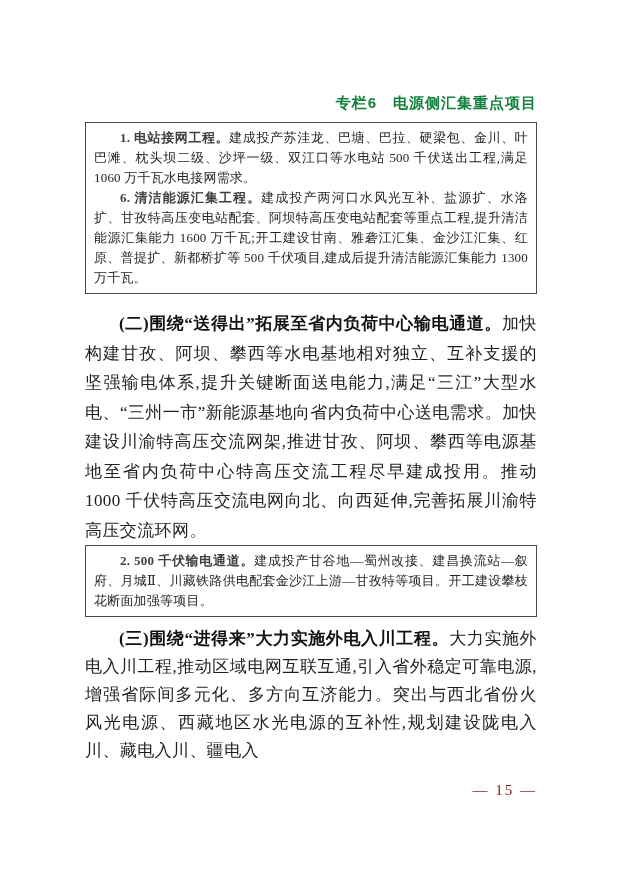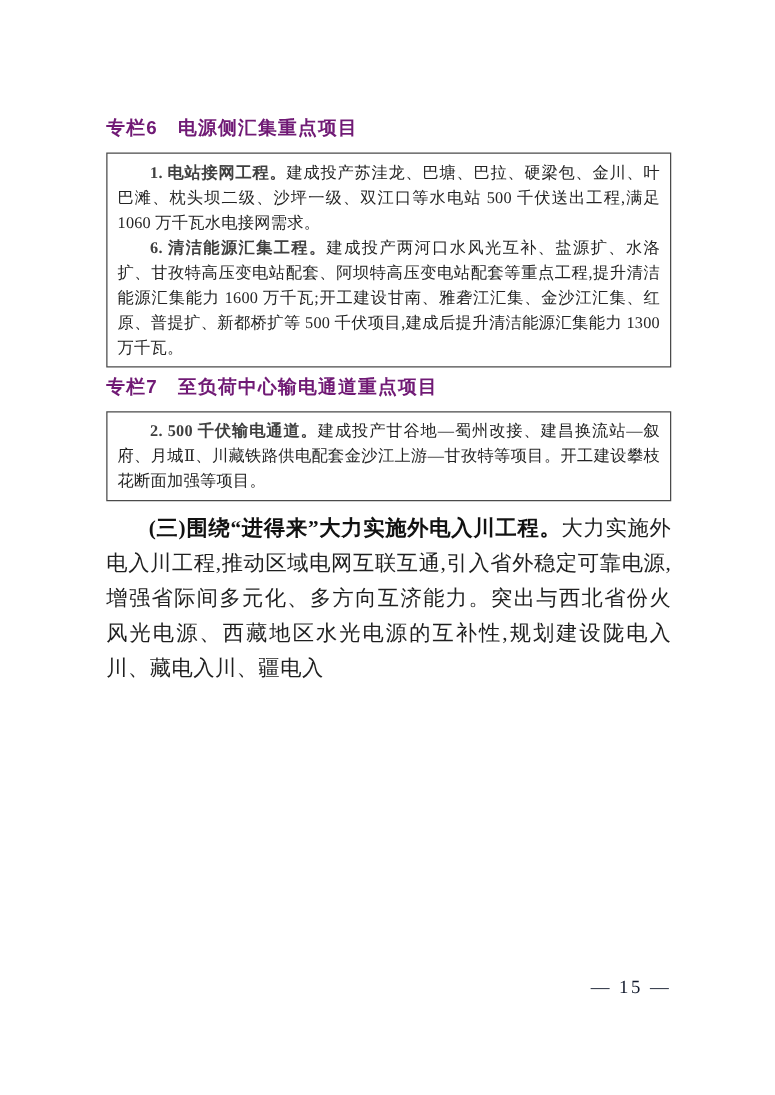--- a/index.html
+++ b/index.html
@@ -6,21 +6,21 @@
   .page{
     width:620px;height:876px;background:#ffffff;position:relative;
     margin:0 auto;overflow:hidden;
     font-family:"Liberation Serif","DejaVu Serif",serif;
     color:#1d1d1d;
   }
   .content{position:absolute;left:85px;top:0;width:452px;}
   .panel-title{
     font-family:"Liberation Sans","DejaVu Sans",sans-serif;
     font-weight:700;font-size:15px;line-height:16px;
-    text-align:left;color:#701a75;letter-spacing:1px;
+    text-align:right;color:#15803d;letter-spacing:1px;
   }
   .panel-title.first{margin:95px 0 11px 0;}
   .panel-title.second{margin:8px 0 11px 0;}
   .panel-box{
     border:1px solid #4a4a4a;
     padding:5px 8px 5px 8px;
     background:#ffffff;
   }
   .box-para{
     margin:0;font-size:13px;line-height:20px;
@@ -30,42 +30,44 @@
   .box-para .lead{font-weight:700;color:#404040;}
   .body-para{
     margin:15px 0 0 0;font-size:17px;line-height:29.5px;
     text-align:justify;text-indent:2em;letter-spacing:0.4px;
     color:#1f1f1f;
   }
   .body-para.last{margin-top:8px;line-height:28px;}
   .body-para .lead{font-weight:700;color:#121212;}
   .page-num{
     position:absolute;top:782px;left:85px;width:452px;
-    text-align:right;font-size:15px;letter-spacing:2px;color:#0f172a;
+    text-align:right;font-size:15px;letter-spacing:2px;color:#7f1d1d;
   }
 </style>
 </head>
 <body>
 
 <div class="page">
   <div class="content">
 
     <div class="panel-title first">专栏6　电源侧汇集重点项目</div>
 
     <div class="panel-box">
       <p class="box-para">
         <span class="lead">1. 电站接网工程。</span><span>建成投产苏洼龙、巴塘、巴拉、硬梁包、金川、叶巴滩、枕头坝二级、沙坪一级、双江口等水电站 500 千伏送出工程,满足 1060 万千瓦水电接网需求。</span>
       </p>
       <p class="box-para">
         <span class="lead">6. 清洁能源汇集工程。</span><span>建成投产两河口水风光互补、盐源扩、水洛扩、甘孜特高压变电站配套、阿坝特高压变电站配套等重点工程,提升清洁能源汇集能力 1600 万千瓦;开工建设甘南、雅砻江汇集、金沙江汇集、红原、普提扩、新都桥扩等 500 千伏项目,建成后提升清洁能源汇集能力 1300 万千瓦。</span>
       </p>
     </div>
 
+    <p class="body-para">
+      <span class="lead">(二)围绕“送得出”拓展至省内负荷中心输电通道。</span><span>加快构建甘孜、阿坝、攀西等水电基地相对独立、互补支援的坚强输电体系,提升关键断面送电能力,满足“三江”大型水电、“三州一市”新能源基地向省内负荷中心送电需求。加快建设川渝特高压交流网架,推进甘孜、阿坝、攀西等电源基地至省内负荷中心特高压交流工程尽早建成投用。推动 1000 千伏特高压交流电网向北、向西延伸,完善拓展川渝特高压交流环网。</span>
+    </p>
 
-    <div class="panel-title second">专栏7　至负荷中心输电通道重点项目</div>
 
     <div class="panel-box">
       <p class="box-para">
         <span class="lead">2. 500 千伏输电通道。</span><span>建成投产甘谷地—蜀州改接、建昌换流站—叙府、月城Ⅱ、川藏铁路供电配套金沙江上游—甘孜特等项目。开工建设攀枝花断面加强等项目。</span>
       </p>
     </div>
 
     <p class="body-para last">
       <span class="lead">(三)围绕“进得来”大力实施外电入川工程。</span><span>大力实施外电入川工程,推动区域电网互联互通,引入省外稳定可靠电源,增强省际间多元化、多方向互济能力。突出与西北省份火风光电源、西藏地区水光电源的互补性,规划建设陇电入川、藏电入川、疆电入</span>
     </p>

